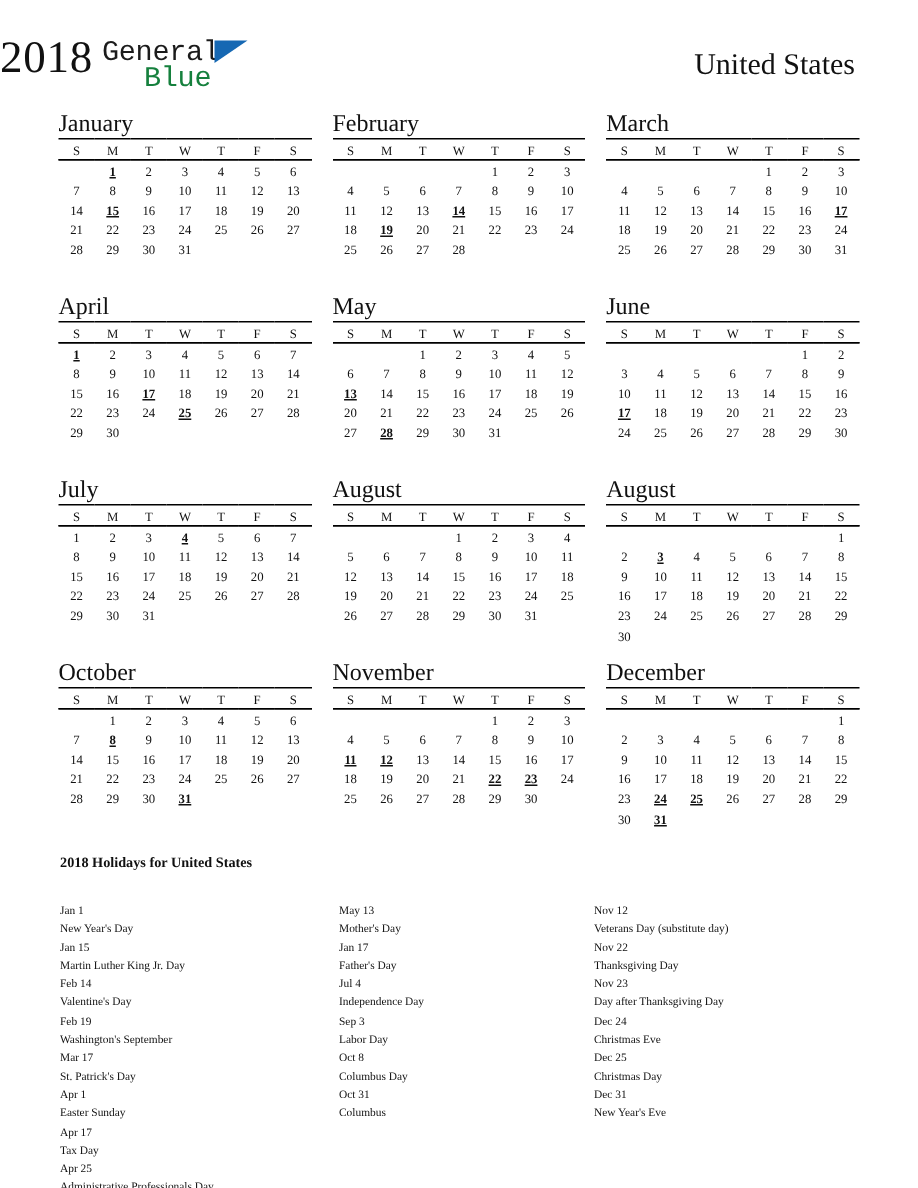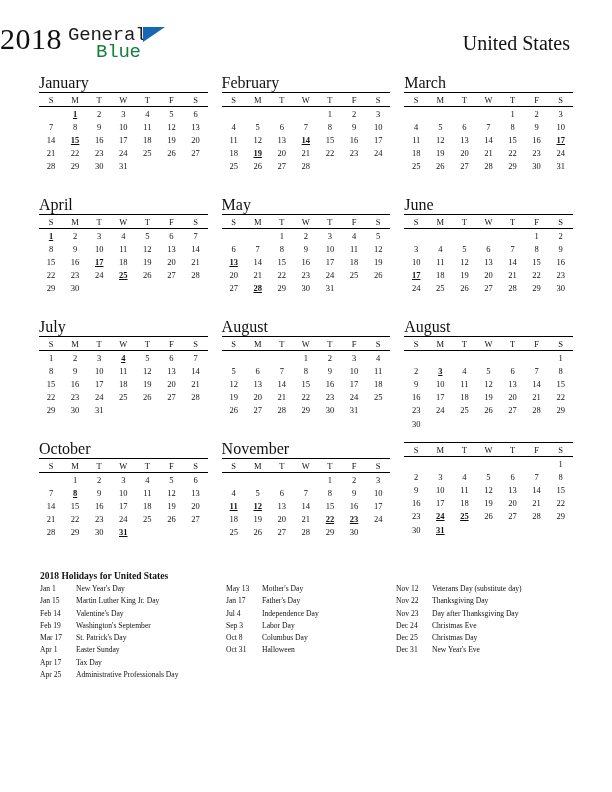--- a/index.html
+++ b/index.html
@@ -132,36 +132,37 @@
   .holidays {
     position: absolute;
     top: 570px;
     left: 40px;
     width: 540px;
   }
   .holidays-title {
     font-size: 9.5px;
     font-weight: bold;
     color: #111;
-    margin-bottom: 1px;
+    margin-bottom: 19px;
     line-height: 12px;
   }
   .holiday-columns {
     display: flex;
     width: 540px;
   }
   .holiday-col { }
   .holiday-col.col0 { width: 186px; }
   .holiday-col.col1 { width: 170px; }
   .holiday-col.col2 { width: 184px; }
   .holiday-row {
     display: flex;
     font-size: 7.6px;
     line-height: 12.3px;
     color: #111;
+    flex-direction: column;
   }
   .holiday-date {
     width: 36px;
     flex: none;
   }
   .holiday-name { flex: 1; }
 </style>
 </head>
 <body>
 
@@ -872,20 +873,21 @@
             <td class="">27</td>
             <td class="">28</td>
             <td class="">29</td>
             <td class="">30</td>
             <td class="empty">&nbsp;</td>
           </tr>
         </tbody>
       </table>
     </div>
     <div class="month">
+      <div class="month-name">December</div>
       <table class="month-table">
         <thead>
           <tr>
             <th>S</th>
             <th>M</th>
             <th>T</th>
             <th>W</th>
             <th>T</th>
             <th>F</th>
             <th>S</th>
@@ -1004,21 +1006,21 @@
         <div class="holiday-row">
           <span class="holiday-date">Sep 3</span>
           <span class="holiday-name">Labor Day</span>
         </div>
         <div class="holiday-row">
           <span class="holiday-date">Oct 8</span>
           <span class="holiday-name">Columbus Day</span>
         </div>
         <div class="holiday-row">
           <span class="holiday-date">Oct 31</span>
-          <span class="holiday-name">Halloween</span>
+          <span class="holiday-name">Columbus</span>
         </div>
       </div>
       <div class="holiday-col col2">
         <div class="holiday-row">
           <span class="holiday-date">Nov 12</span>
           <span class="holiday-name">Veterans Day (substitute day)</span>
         </div>
         <div class="holiday-row">
           <span class="holiday-date">Nov 22</span>
           <span class="holiday-name">Thanksgiving Day</span>

